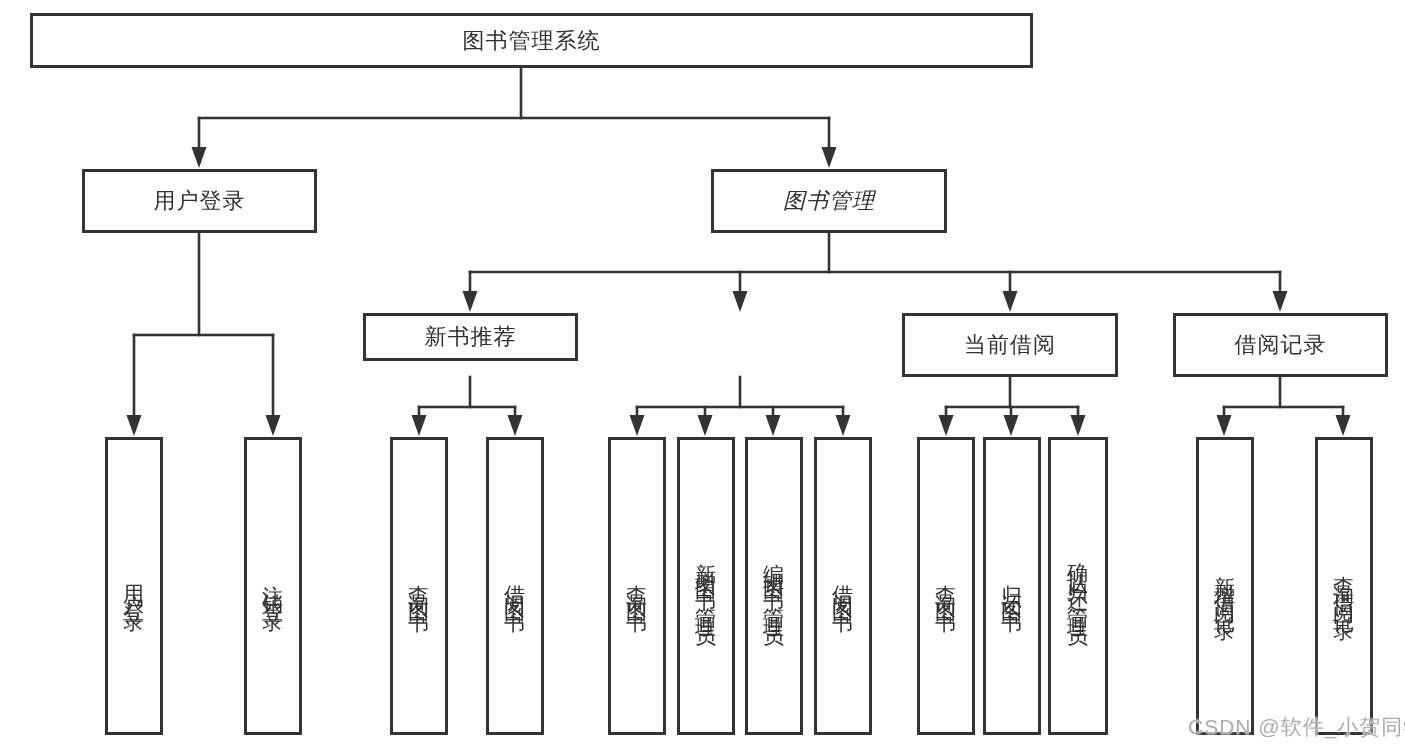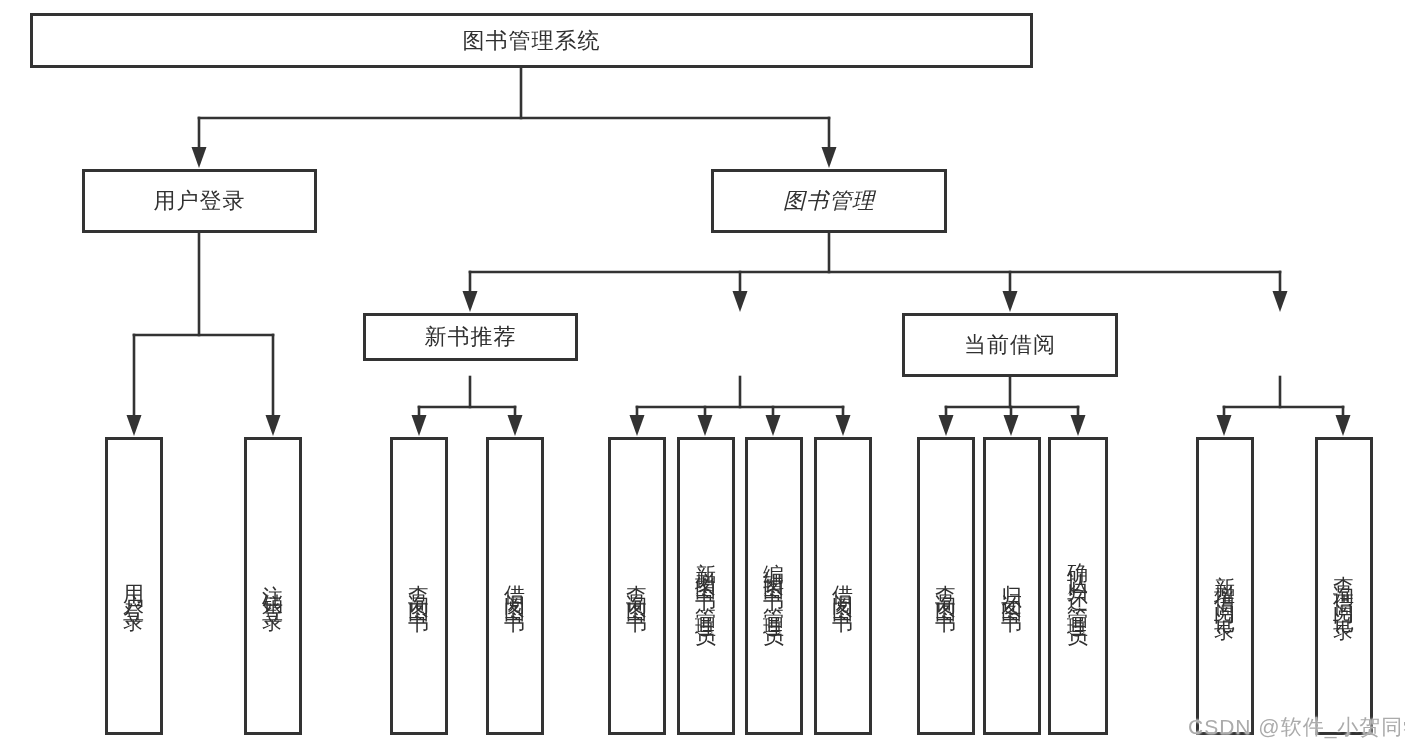--- a/index.html
+++ b/index.html
@@ -117,20 +117,23 @@
   <div class="box" style="left:711px;top:169px;width:236px;height:64px;font-style:italic;">
     <span>图书管理</span>
   </div>
 
   <div class="box" style="left:363px;top:313px;width:215px;height:48px;">
     <span>新书推荐</span>
   </div>
   <div class="box" style="left:902px;top:313px;width:216px;height:64px;">
     <span>当前借阅</span>
   </div>
+  <div class="box" style="left:1173px;top:313px;width:215px;height:64px;">
+    <span>借阅记录</span>
+  </div>
 
   <div class="box leaf" style="left:105px;top:437px;width:58px;height:298px;">
     <span>用户登录</span>
   </div>
   <div class="box leaf" style="left:244px;top:437px;width:58px;height:298px;">
     <span>注销登录</span>
   </div>
 
   <div class="box leaf" style="left:390px;top:437px;width:58px;height:298px;">
     <span>查询图书</span>

